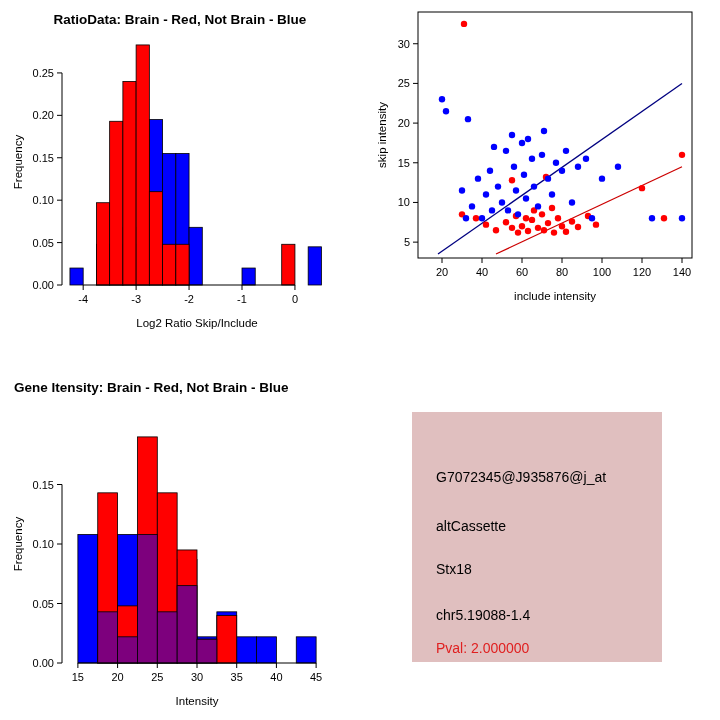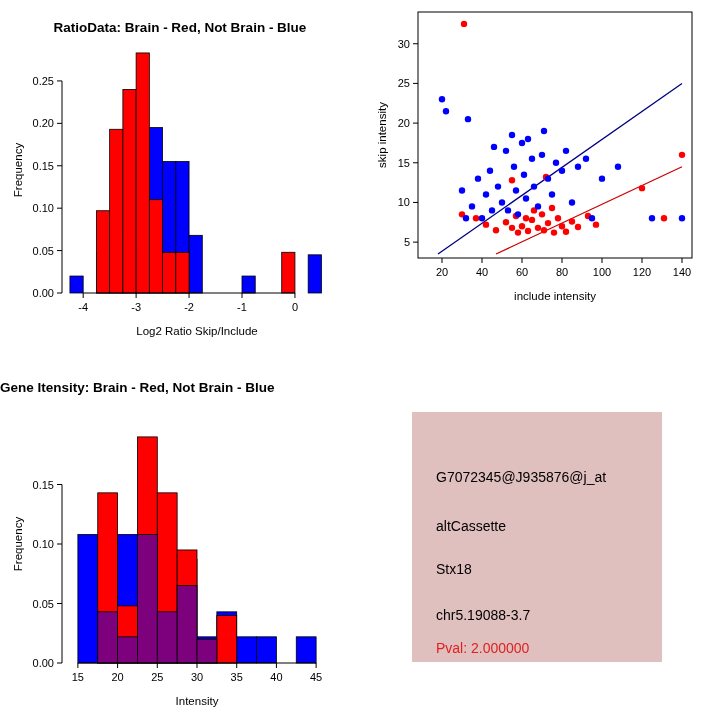--- a/index.html
+++ b/index.html
@@ -51,21 +51,21 @@
     color: #000000;
   }
   .info-line.pval {
     color: #e02020;
   }
 </style>
 </head>
 <body>
 
 <div class="panel" id="panel-hist-ratio" style="left:0px; top:0px; width:360px; height:360px;">
-  <div class="panel-title" style="margin-top:20px;">RatioData: Brain - Red, Not Brain - Blue</div>
+  <div class="panel-title" style="margin-top:12px;">RatioData: Brain - Red, Not Brain - Blue</div>
   <svg id="svg-hist-ratio" width="360" height="330">
       <rect x="69.94117647058826" y="241.0344827586207" width="13.235294117647044" height="16.965517241379303" fill="#0000ff" stroke="#000000" stroke-width="0.8"></rect>
       <rect x="96.41176470588236" y="217.28275862068966" width="13.235294117647058" height="40.71724137931034" fill="#0000ff" stroke="#000000" stroke-width="0.8"></rect>
       <rect x="109.64705882352942" y="217.28275862068966" width="13.235294117647072" height="40.71724137931034" fill="#0000ff" stroke="#000000" stroke-width="0.8"></rect>
       <rect x="122.88235294117649" y="200.31724137931033" width="13.235294117647044" height="57.68275862068967" fill="#0000ff" stroke="#000000" stroke-width="0.8"></rect>
       <rect x="136.11764705882354" y="217.28275862068966" width="13.235294117647072" height="40.71724137931034" fill="#0000ff" stroke="#000000" stroke-width="0.8"></rect>
       <rect x="149.3529411764706" y="92.58620689655169" width="13.235294117647044" height="165.4137931034483" fill="#0000ff" stroke="#000000" stroke-width="0.8"></rect>
       <rect x="162.58823529411765" y="126.51724137931032" width="13.235294117647044" height="131.48275862068968" fill="#0000ff" stroke="#000000" stroke-width="0.8"></rect>
       <rect x="175.8235294117647" y="126.51724137931032" width="13.235294117647072" height="131.48275862068968" fill="#0000ff" stroke="#000000" stroke-width="0.8"></rect>
       <rect x="189.05882352941177" y="200.31724137931033" width="13.235294117647072" height="57.68275862068967" fill="#0000ff" stroke="#000000" stroke-width="0.8"></rect>
@@ -219,21 +219,21 @@
       <path d="M53,83.41935483870967 L58,83.41935483870967" class="axis-line"></path>
       <text x="50" y="87.41935483870967" text-anchor="end" class="tick-label">25</text>
       <path d="M53,43.741935483870975 L58,43.741935483870975" class="axis-line"></path>
       <text x="50" y="47.741935483870975" text-anchor="end" class="tick-label">30</text>
       <text x="195" y="300" text-anchor="middle" class="axis-title">include intensity</text>
       <text x="26" y="135" text-anchor="middle" class="axis-title" transform="rotate(-90 26 135)">skip intensity</text>
     </svg>
 </div>
 
 <div class="panel" id="panel-hist-intensity" style="left:0px; top:360px; width:360px; height:360px;">
-  <div class="panel-title" style="margin-top:20px; text-align:left; ">Gene Itensity: Brain - Red, Not Brain - Blue</div>
+  <div class="panel-title" style="margin-top:20px; text-align:left; padding-left:14px;">Gene Itensity: Brain - Red, Not Brain - Blue</div>
   <svg id="svg-hist-intensity" width="360" height="330">
       <rect x="77.88235294117646" y="139.48000000000002" width="19.852941176470594" height="128.51999999999998" fill="#0000ff" stroke="#000000" stroke-width="0.8"></rect>
       <rect x="97.73529411764706" y="139.48000000000002" width="19.852941176470594" height="128.51999999999998" fill="#0000ff" stroke="#000000" stroke-width="0.8"></rect>
       <rect x="117.58823529411765" y="139.48000000000002" width="19.85294117647058" height="128.51999999999998" fill="#0000ff" stroke="#000000" stroke-width="0.8"></rect>
       <rect x="137.44117647058823" y="139.48000000000002" width="19.85294117647061" height="128.51999999999998" fill="#0000ff" stroke="#000000" stroke-width="0.8"></rect>
       <rect x="157.29411764705884" y="216.83" width="19.85294117647055" height="51.16999999999999" fill="#0000ff" stroke="#000000" stroke-width="0.8"></rect>
       <rect x="177.1470588235294" y="164.47000000000003" width="19.85294117647061" height="103.52999999999997" fill="#0000ff" stroke="#000000" stroke-width="0.8"></rect>
       <rect x="197" y="241.82" width="19.85294117647058" height="26.180000000000007" fill="#0000ff" stroke="#000000" stroke-width="0.8"></rect>
       <rect x="216.85294117647058" y="216.83" width="19.85294117647061" height="51.16999999999999" fill="#0000ff" stroke="#000000" stroke-width="0.8"></rect>
       <rect x="236.7058823529412" y="241.82" width="19.85294117647058" height="26.180000000000007" fill="#0000ff" stroke="#000000" stroke-width="0.8"></rect>
@@ -278,15 +278,15 @@
       <text x="316.11764705882354" y="286" text-anchor="middle" class="tick-label">45</text>
       <text x="197" y="310" text-anchor="middle" class="axis-title">Intensity</text>
       <text x="22" y="149" text-anchor="middle" class="axis-title" transform="rotate(-90 22 149)">Frequency</text>
     </svg>
 </div>
 
 <div class="panel" id="info-panel" style="left:412px; top:412px; width:250px; height:250px;">
   <div class="info-line" style="position:absolute; left:24px; top:57px;">G7072345@J935876@j_at</div>
   <div class="info-line" style="position:absolute; left:24px; top:92px;margin-top:14px;">altCassette</div>
   <div class="info-line" style="position:absolute; left:24px; top:149px;text-align:center;">Stx18</div>
-  <div class="info-line" style="position:absolute; left:24px; top:195px;">chr5.19088-3.7</div>
+  <div class="info-line" style="position:absolute; left:24px; top:195px;">chr5.19088-1.4</div>
   <div class="info-line pval" style="position:absolute; left:24px; top:228px;">Pval: 2.000000</div>
 </div>
 
 </body></html>

